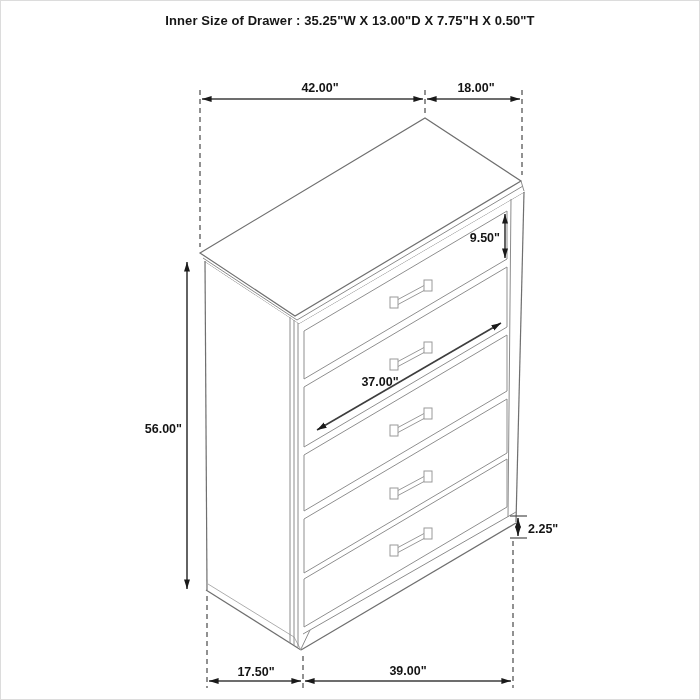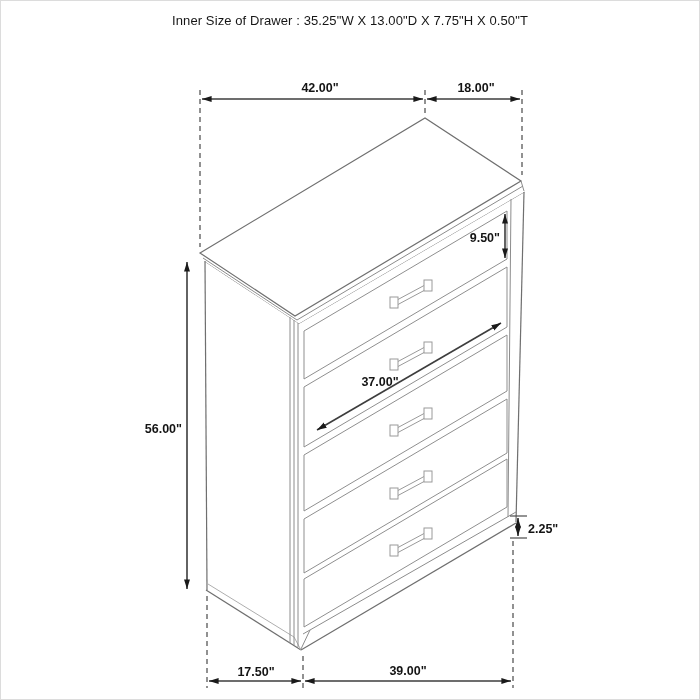--- a/index.html
+++ b/index.html
@@ -10,21 +10,21 @@
     outline:1px solid #dcdcdc;
     outline-offset:-1px;
     font-family:"Liberation Sans", sans-serif;
     overflow:hidden;
   }
   .title{
     position:absolute;
     top:13px;left:0;width:100%;
     text-align:center;
     font-size:13px;
-    font-weight:normal;
+    font-weight:bold;
     color:#161616;
     letter-spacing:.1px;
   }
   svg{position:absolute;left:0;top:0;}
   .edge   {stroke:#6f6f6f;stroke-width:1.2;fill:none;}
   .mid    {stroke:#8c8c8c;stroke-width:1;fill:none;}
   .lite   {stroke:#aeaeae;stroke-width:1;fill:none;}
   .face   {fill:#ffffff;}
   .drw    {fill:#ffffff;stroke:#8f8f8f;stroke-width:1;}
   .hnd    {fill:#ffffff;stroke:#9a9a9a;stroke-width:1;}

